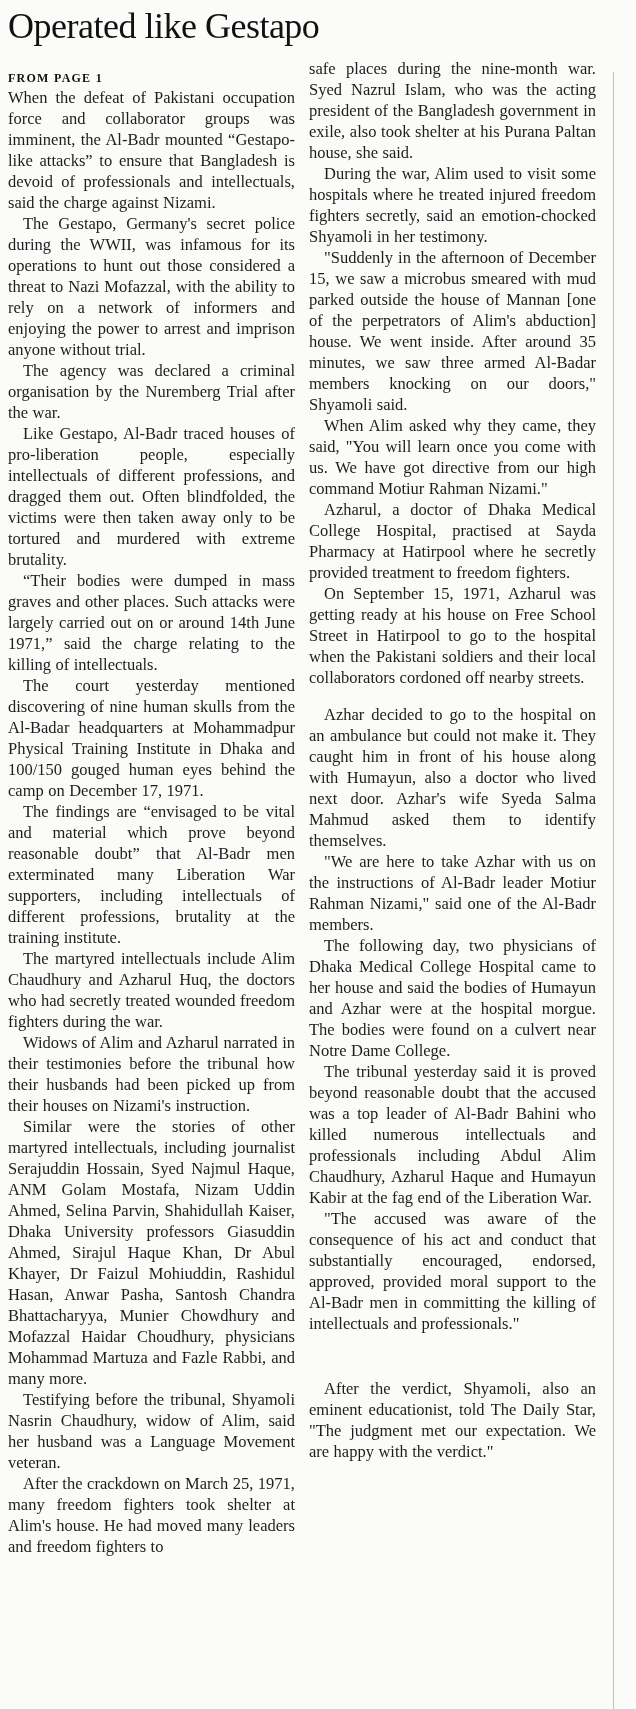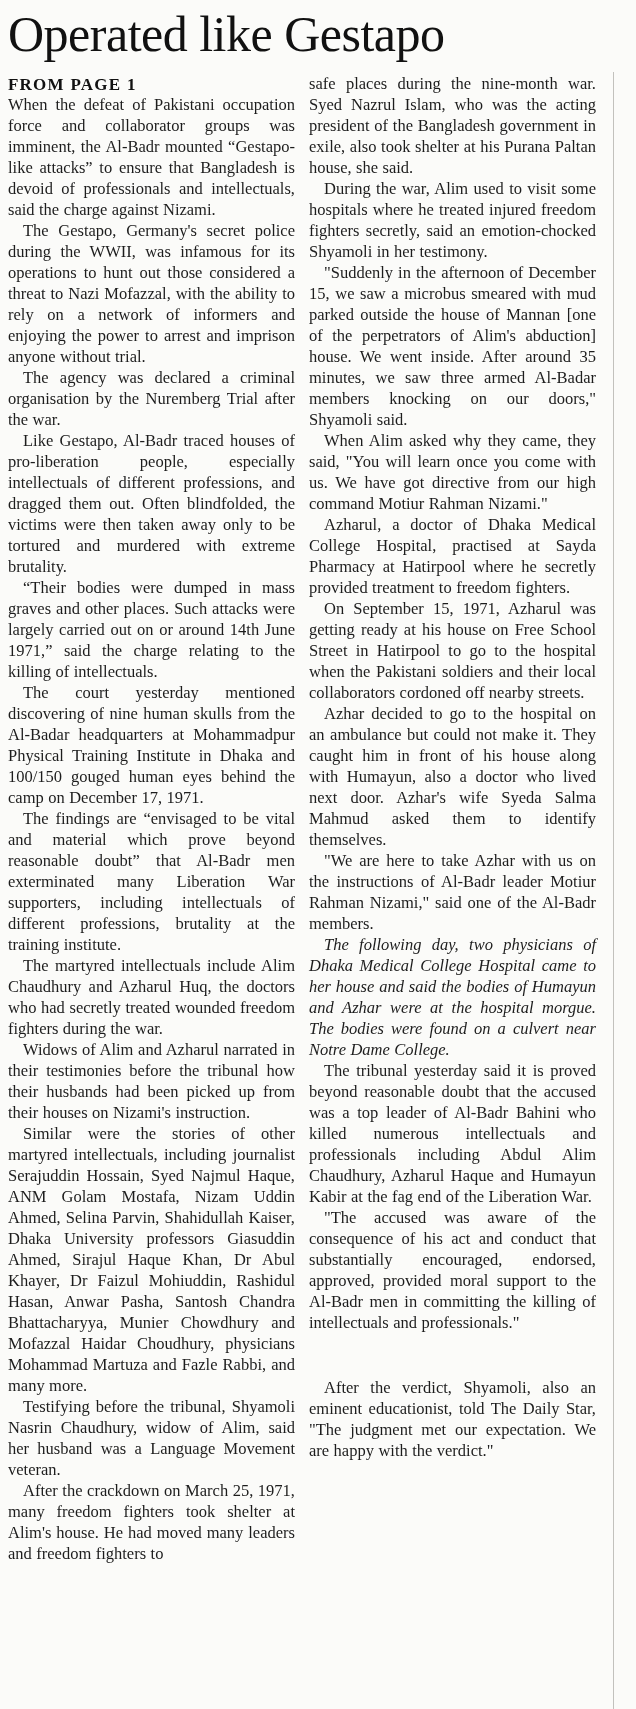--- a/index.html
+++ b/index.html
@@ -17,21 +17,21 @@
   }
   .article {
     position: relative;
     width: 636px;
     min-height: 1709px;
     box-sizing: border-box;
     padding: 6px 40px 8px 8px;
   }
   .headline {
     font-family: "Liberation Serif", serif;
-    font-size: 50px;
+    font-size: 36px;
     font-weight: 400;
     letter-spacing: -0.5px;
     line-height: 1.05;
     color: #111;
     margin: 2px 0 12px 0;
     white-space: nowrap;
   }
   .columns {
     display: flex;
     gap: 14px;
@@ -41,25 +41,25 @@
     flex: 1 1 0;
     min-width: 0;
     font-size: 16.5px;
     line-height: 21px;
     text-align: justify;
     hyphens: auto;
     -webkit-hyphens: auto;
     word-spacing: 0.02em;
   }
   .kicker {
-    font-size: 17px;
+    font-size: 12px;
     font-weight: 700;
     letter-spacing: 1.2px;
     line-height: 16px;
-    margin: 4px 0 1px 0;
+    margin: 12px 0 1px 0;
     text-align: left;
     color: #111;
   }
   .col p {
     margin: 0;
     text-indent: 15px;
   }
   .col p:first-of-type {
     text-indent: 0;
   }
@@ -96,23 +96,23 @@
         </div>
     </div>
     <div class="col">
       <div>
           <p style="text-indent: 0px;">safe places during the nine-month war. Syed Nazrul Islam, who was the acting president of the Bangladesh government in exile, also took shelter at his Purana Paltan house, she said.</p>
           <p style="text-indent: 15px;">During the war, Alim used to visit some hospitals where he treated injured freedom fighters secretly, said an emotion-chocked Shyamoli in her testimony.</p>
           <p style="text-indent: 15px;">"Suddenly in the afternoon of December 15, we saw a microbus smeared with mud parked outside the house of Mannan [one of the perpetrators of Alim's abduction] house. We went inside. After around 35 minutes, we saw three armed Al-Badar members knocking on our doors," Shyamoli said.</p>
           <p style="text-indent: 15px;">When Alim asked why they came, they said, "You will learn once you come with us. We have got directive from our high command Motiur Rahman Nizami."</p>
           <p style="text-indent: 15px;">Azharul, a doctor of Dhaka Medical College Hospital, practised at Sayda Pharmacy at Hatirpool where he secretly provided treatment to freedom fighters.</p>
           <p style="text-indent: 15px;">On September 15, 1971, Azharul was getting ready at his house on Free School Street in Hatirpool to go to the hospital when the Pakistani soldiers and their local collaborators cordoned off nearby streets.</p>
-          <p style="text-indent: 15px;">Azhar decided to go to the hospital on an ambulance but could not make it. They caught him in front of his house along with Humayun, also a doctor who lived next door. Azhar's wife Syeda Salma Mahmud asked them to identify themselves.</p>
+          <p style="text-indent: 15px; margin-top: 16px;">Azhar decided to go to the hospital on an ambulance but could not make it. They caught him in front of his house along with Humayun, also a doctor who lived next door. Azhar's wife Syeda Salma Mahmud asked them to identify themselves.</p>
           <p style="text-indent: 15px;">"We are here to take Azhar with us on the instructions of Al-Badr leader Motiur Rahman Nizami," said one of the Al-Badr members.</p>
-          <p style="text-indent: 15px; font-style: italic;">The following day, two physicians of Dhaka Medical College Hospital came to her house and said the bodies of Humayun and Azhar were at the hospital morgue. The bodies were found on a culvert near Notre Dame College.</p>
+          <p style="text-indent: 15px;">The following day, two physicians of Dhaka Medical College Hospital came to her house and said the bodies of Humayun and Azhar were at the hospital morgue. The bodies were found on a culvert near Notre Dame College.</p>
           <p style="text-indent: 15px;">The tribunal yesterday said it is proved beyond reasonable doubt that the accused was a top leader of Al-Badr Bahini who killed numerous intellectuals and professionals including Abdul Alim Chaudhury, Azharul Haque and Humayun Kabir at the fag end of the Liberation War.</p>
           <p style="text-indent: 15px;">"The accused was aware of the consequence of his act and conduct that substantially encouraged, endorsed, approved, provided moral support to the Al-Badr men in committing the killing of intellectuals and professionals."</p>
           <p style="text-indent: 15px; margin-top: 44px;">After the verdict, Shyamoli, also an eminent educationist, told The Daily Star, "The judgment met our expectation. We are happy with the verdict."</p>
         </div>
     </div>
   </div>
   <div class="column-rule"></div>
 </div>
 
 </body></html>

